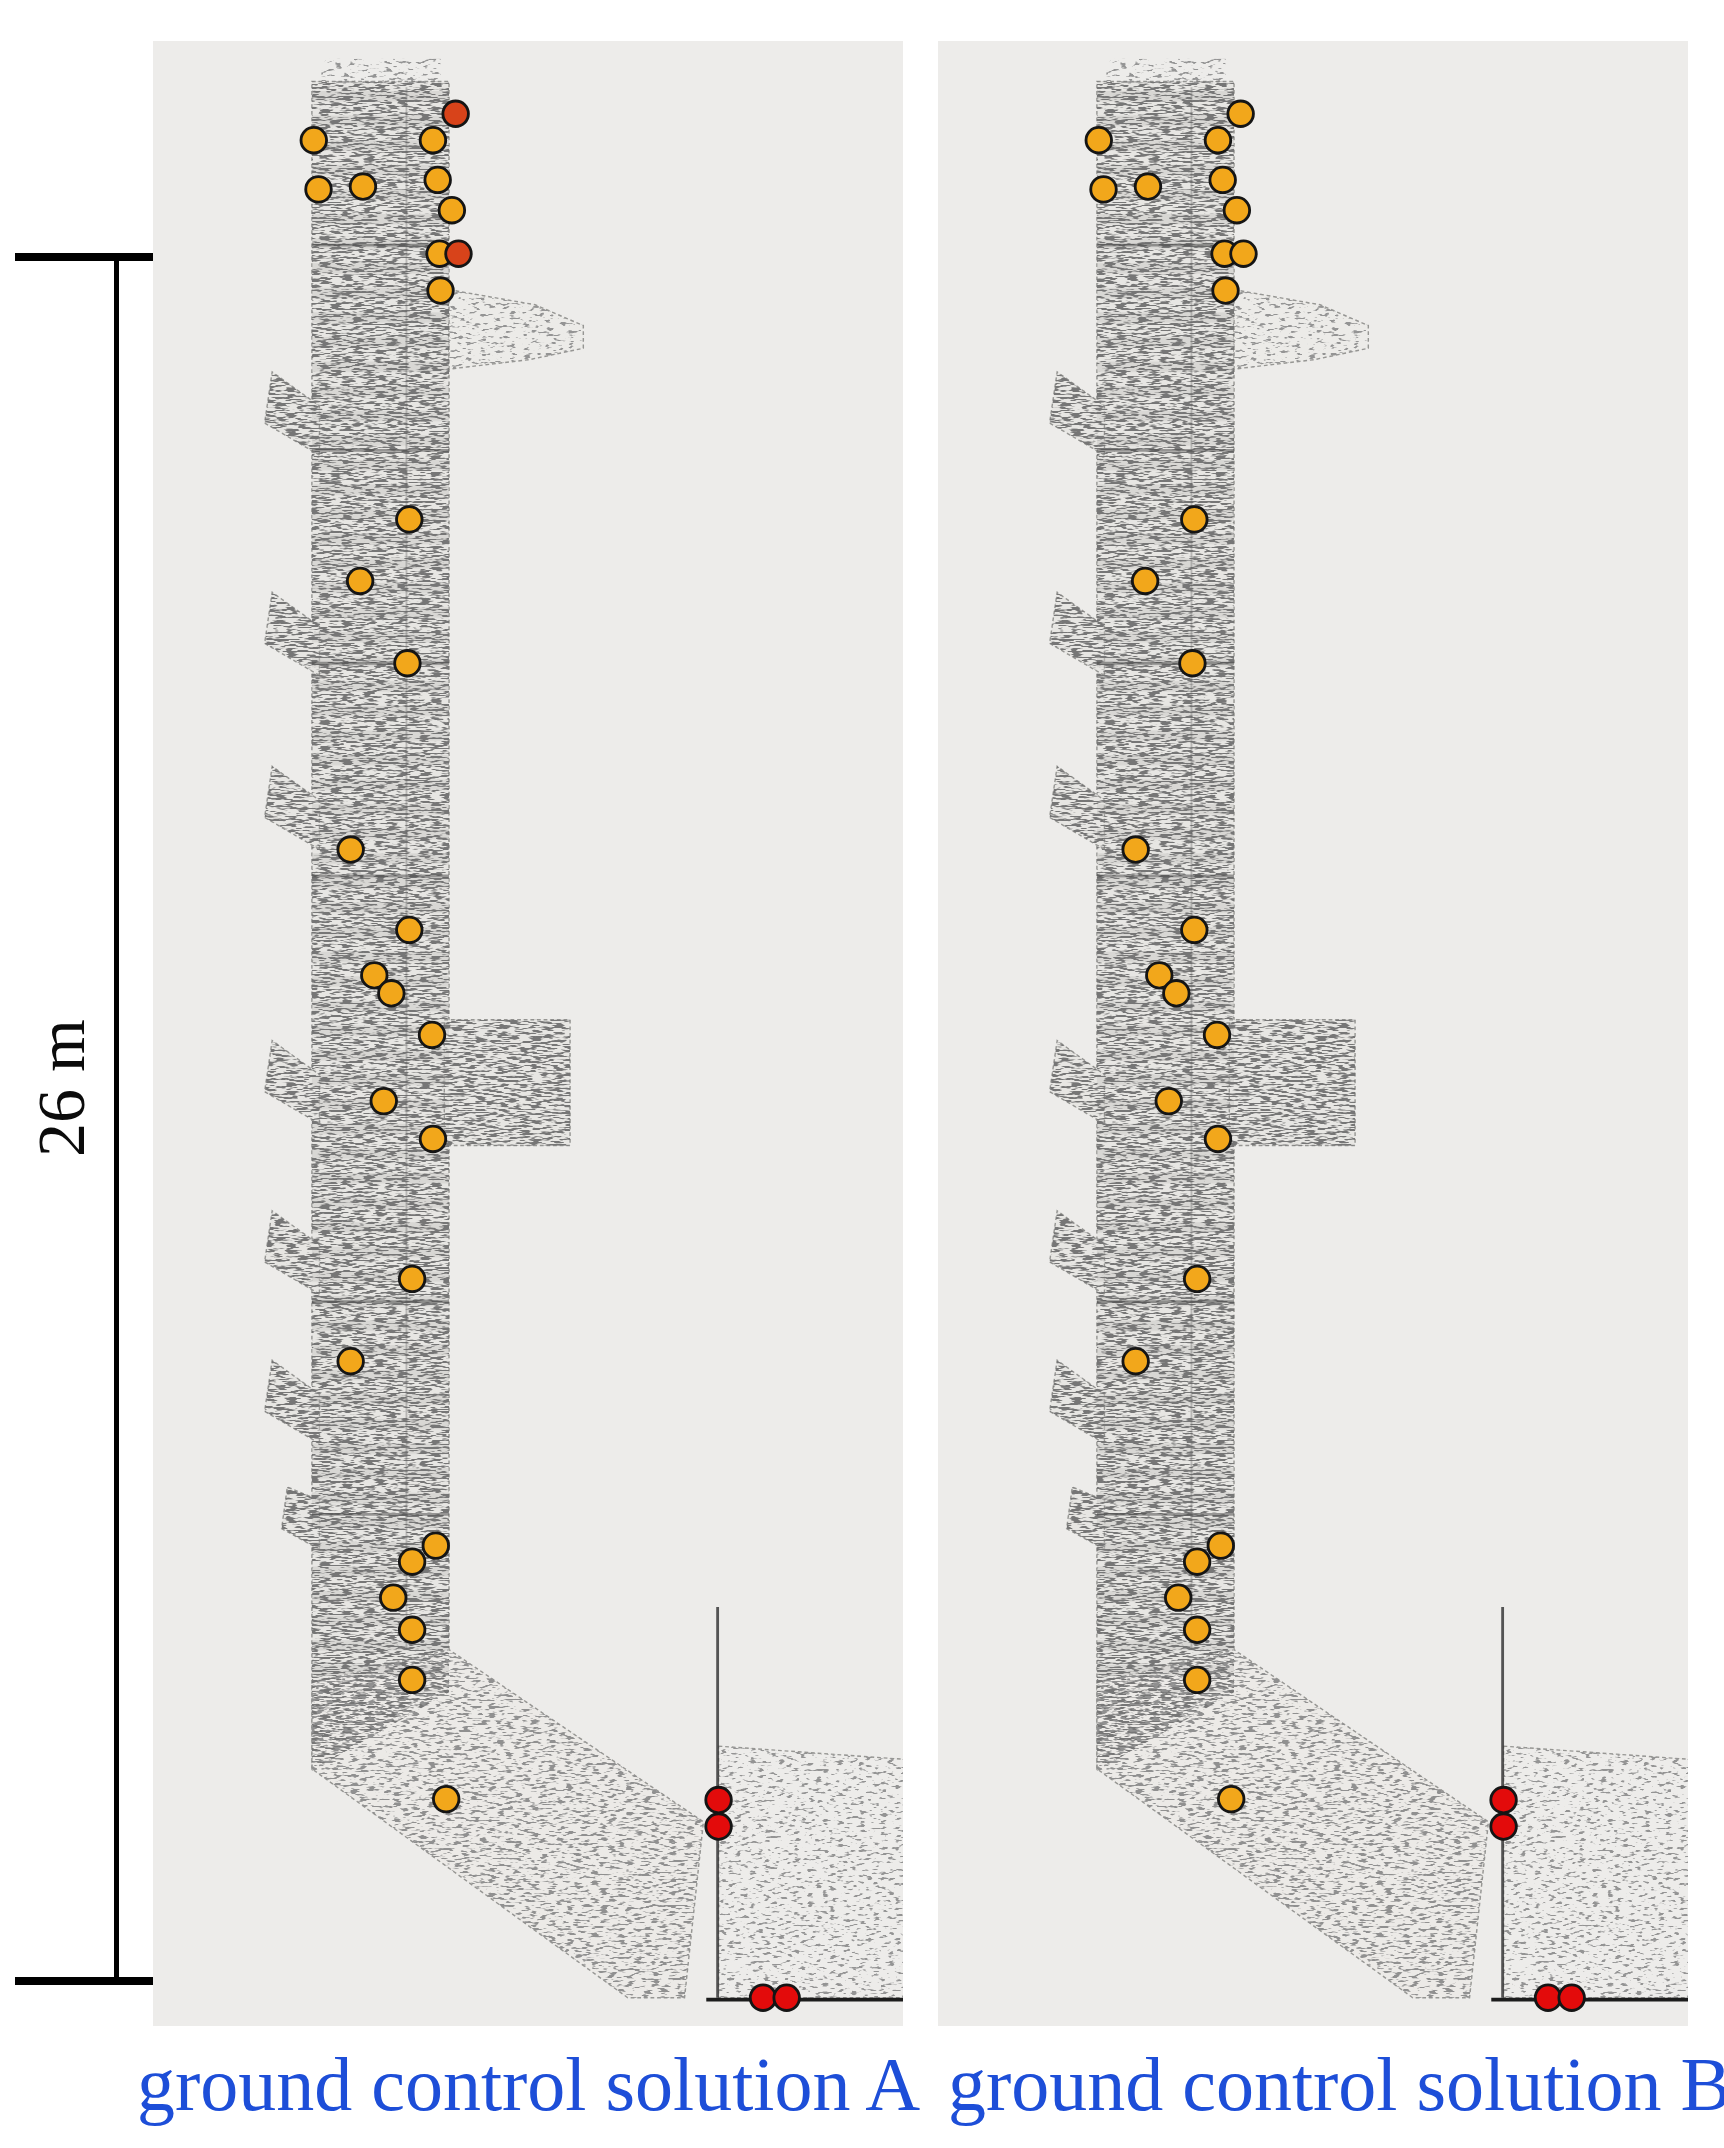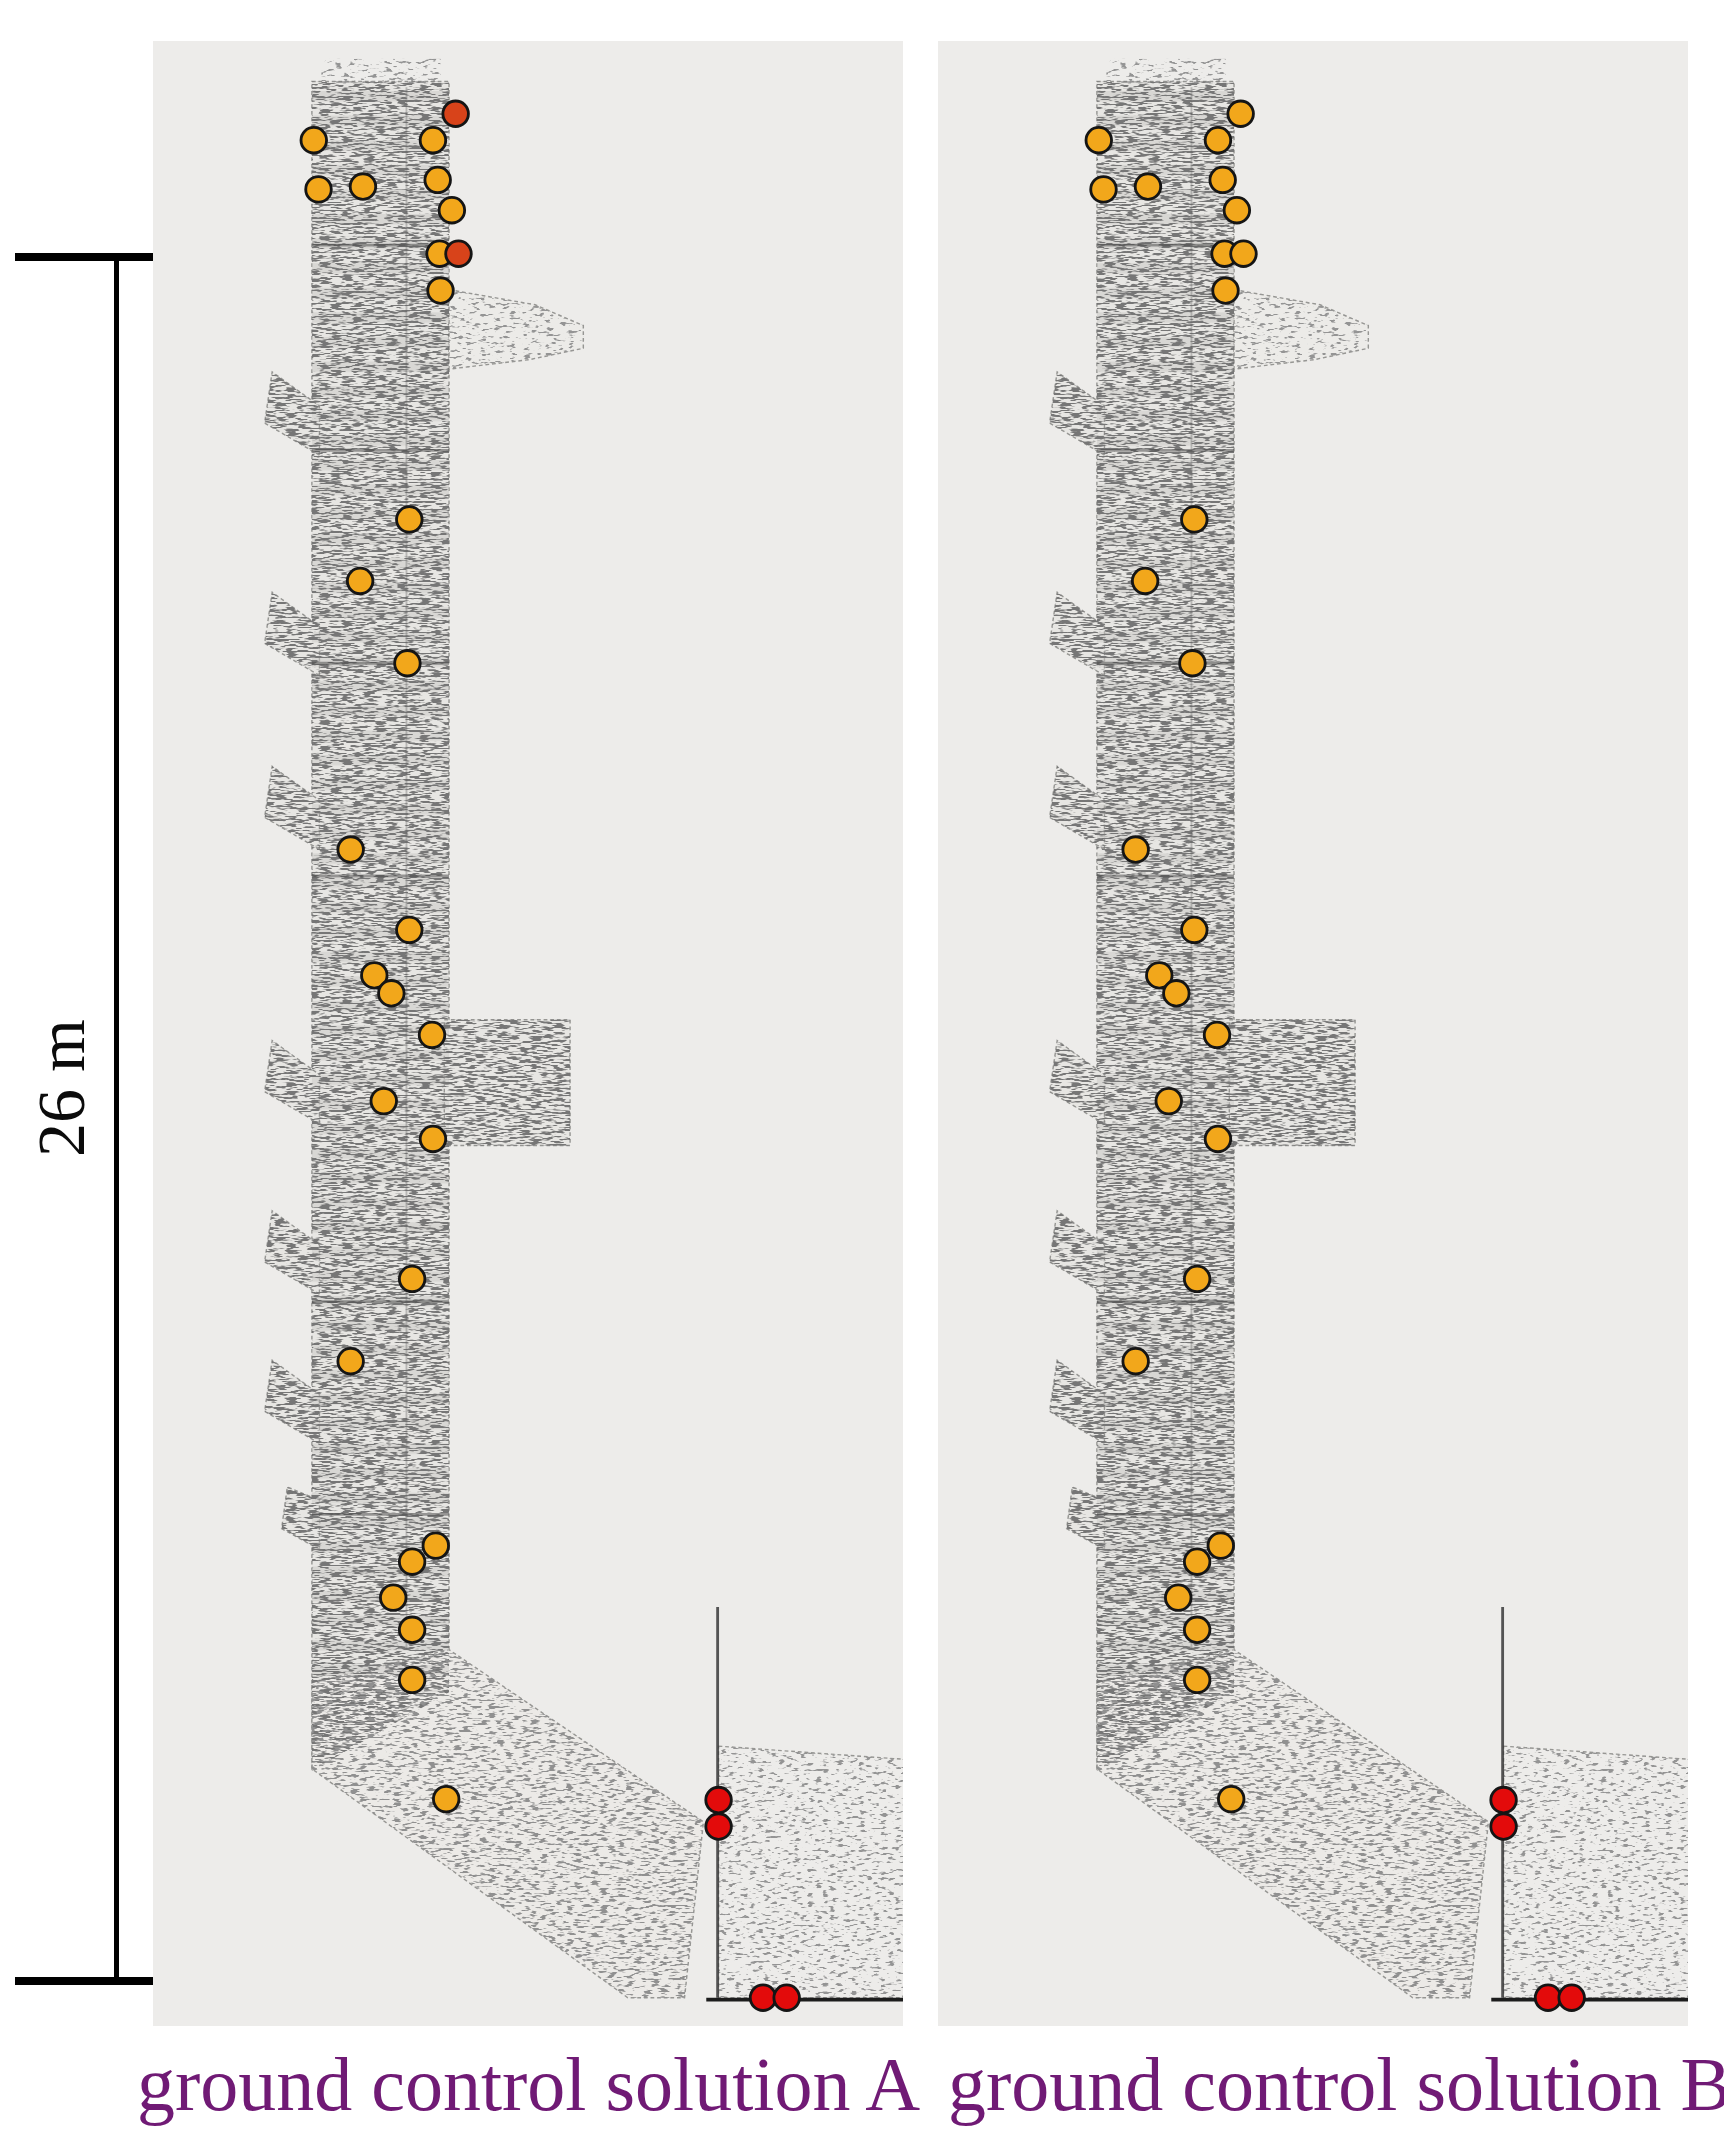--- a/index.html
+++ b/index.html
@@ -11,21 +11,21 @@
   .panel svg{position:absolute;left:0;top:0;width:750px;height:1985px;}
   .defs-svg{position:absolute;width:0;height:0;}
   .sb-line{position:absolute;background:#000;}
   .sb-vert{left:114px;top:256px;width:4.7px;height:1724px;}
   .sb-tick-top{left:15px;top:253px;width:178px;height:7.6px;}
   .sb-tick-bottom{left:15px;top:1977px;width:178px;height:7.6px;}
   .scale-label{position:absolute;left:-34px;top:1054px;width:189px;height:68px;
                transform:rotate(-90deg);text-align:center;font-size:68px;line-height:68px;
                color:#0b0b0b;white-space:nowrap;}
   .caption{position:absolute;top:2037px;width:833px;text-align:center;font-size:76px;
-           line-height:95px;color:#701a75;white-space:nowrap;}
+           line-height:95px;color:#1d4ed8;white-space:nowrap;}
   .caption-a{left:112px;}
   .caption-b{left:923px;}
 </style>
 </head>
 <body>
 
 <div class="stage">
 
   <svg class="defs-svg" aria-hidden="true">
     <defs>

